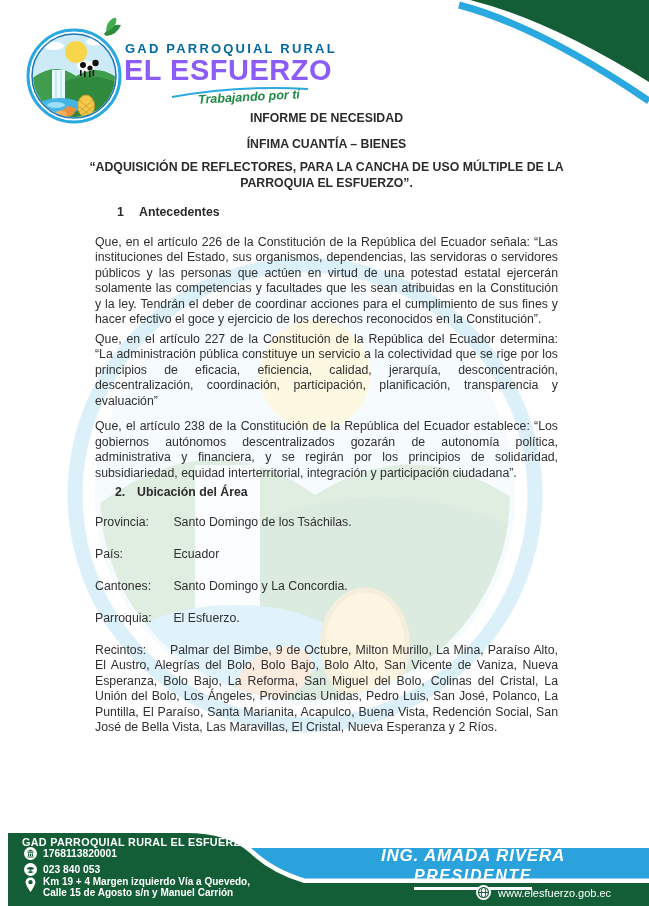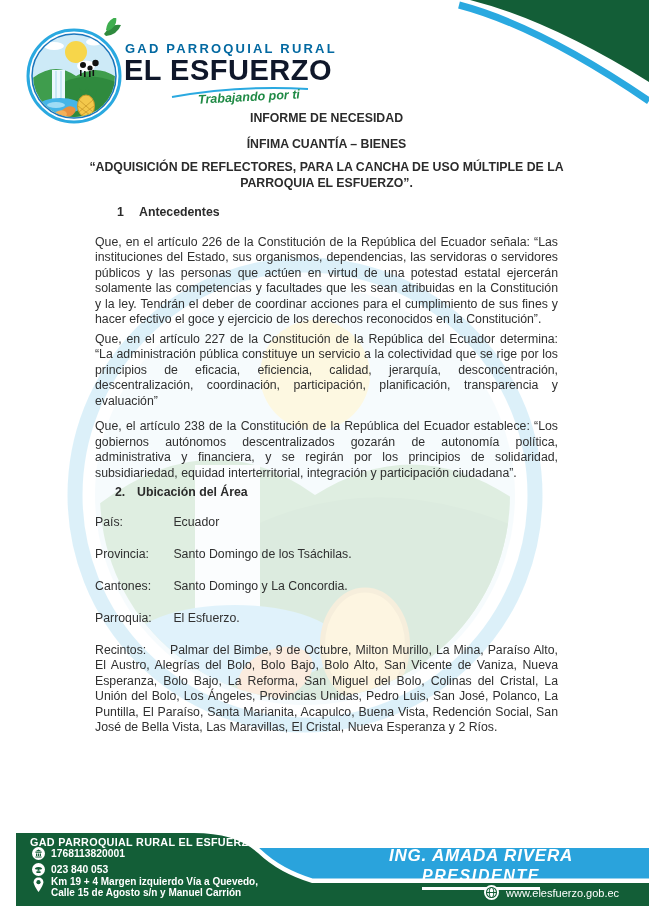--- a/index.html
+++ b/index.html
@@ -11,21 +11,21 @@
   .corner { position:absolute; top:0; right:0; width:220px; height:130px; }
   
   .header { position:absolute; left:26px; top:18px; width:400px; height:110px; }
   .logo { position:absolute; left:0; top:0; }
   .org-line1 {
     position:absolute; left:99px; top:23px; font-size:13px; font-weight:bold;
     letter-spacing:2.2px; color:#0369a1; white-space:nowrap;
   }
   .org-line2 {
     position:absolute; left:98px; top:36px; font-size:29px; font-weight:bold;
-    letter-spacing:0.5px; color:#0f172a; white-space:nowrap;
+    letter-spacing:0.5px; color:#8b5cf6; white-space:nowrap;
   }
   .tagline {
     position:absolute; left:148px; top:72px; width:150px; text-align:center;
     font-size:12.5px; font-style:italic; font-weight:bold; color:#1f8a45;
     transform:rotate(-3deg); white-space:nowrap;
   }
   .tagline-swoosh { position:absolute; left:144px; top:66px; }
   
   .watermark { position:absolute; left:55px; top:245px; opacity:0.16; pointer-events:none; }
   
@@ -43,21 +43,21 @@
   .sec-num { width:22px; flex:none; }
   .doc-par { text-align:justify; margin:0 0 10px 0; }
   .p1 { margin-bottom:4px; }
   .p2 { margin-bottom:10px; }
   .p3 { margin-bottom:4px; }
   .h2-head { margin-bottom:14px; }
   .field-row { margin-bottom:16.5px; }
   .field-label { display:inline-block; width:75px; }
   .recintos { text-align:justify; margin:10px 0 0 0; }
   
-  .footer { position:absolute; left:16px; top:828px; width:572px; height:78px; color:#ffffff; }
+  .footer { position:absolute; left:8px; top:828px; width:572px; height:78px; color:#ffffff; }
   .footer-bg { position:absolute; left:0; top:0; }
   .footer-org {
     position:absolute; left:14px; top:8px; font-size:10.8px; font-weight:bold;
     letter-spacing:0.3px; white-space:nowrap;
   }
   .contact-row { position:absolute; display:flex; align-items:center; font-size:10.3px; font-weight:bold; }
   .contact-icon { margin-right:6px; flex:none; display:block; }
   .row-ruc { left:16px; top:19px;align-items:center; }
   .row-phone { left:16px; top:35px; }
   .row-address { left:16px; top:49px; align-items:flex-start; }
@@ -165,26 +165,26 @@
     <p class="doc-par p1">Que, en el artículo 226 de la Constitución de la República del Ecuador señala: “Las instituciones del Estado, sus organismos, dependencias, las servidoras o servidores públicos y las personas que actúen en virtud de una potestad estatal ejercerán solamente las competencias y facultades que les sean atribuidas en la Constitución y la ley. Tendrán el deber de coordinar acciones para el cumplimiento de sus fines y hacer efectivo el goce y ejercicio de los derechos reconocidos en la Constitución”.</p>
     <p class="doc-par p2">Que, en el artículo 227 de la Constitución de la República del Ecuador determina: “La administración pública constituye un servicio a la colectividad que se rige por los principios de eficacia, eficiencia, calidad, jerarquía, desconcentración, descentralización, coordinación, participación, planificación, transparencia y evaluación”</p>
     <p class="doc-par p3">Que, el artículo 238 de la Constitución de la República del Ecuador establece: “Los gobiernos autónomos descentralizados gozarán de autonomía política, administrativa y financiera, y se regirán por los principios de solidaridad, subsidiariedad, equidad interterritorial, integración y participación ciudadana”.</p>
 
     <div class="sec-heading h2-head">
       <span class="sec-num">2.</span>
       <span>Ubicación del Área</span>
     </div>
 
     <div class="field-row">
+      <span class="field-label">Provincia:</span>
+      <span>Santo Domingo de los Tsáchilas.</span>
+    </div>
+    <div class="field-row">
       <span class="field-label">País:</span>
       <span>Ecuador</span>
-    </div>
-    <div class="field-row">
-      <span class="field-label">Provincia:</span>
-      <span>Santo Domingo de los Tsáchilas.</span>
     </div>
     <div class="field-row">
       <span class="field-label">Cantones:</span>
       <span>Santo Domingo y La Concordia.</span>
     </div>
     <div class="field-row">
       <span class="field-label">Parroquia:</span>
       <span>El Esfuerzo.</span>
     </div>
 

